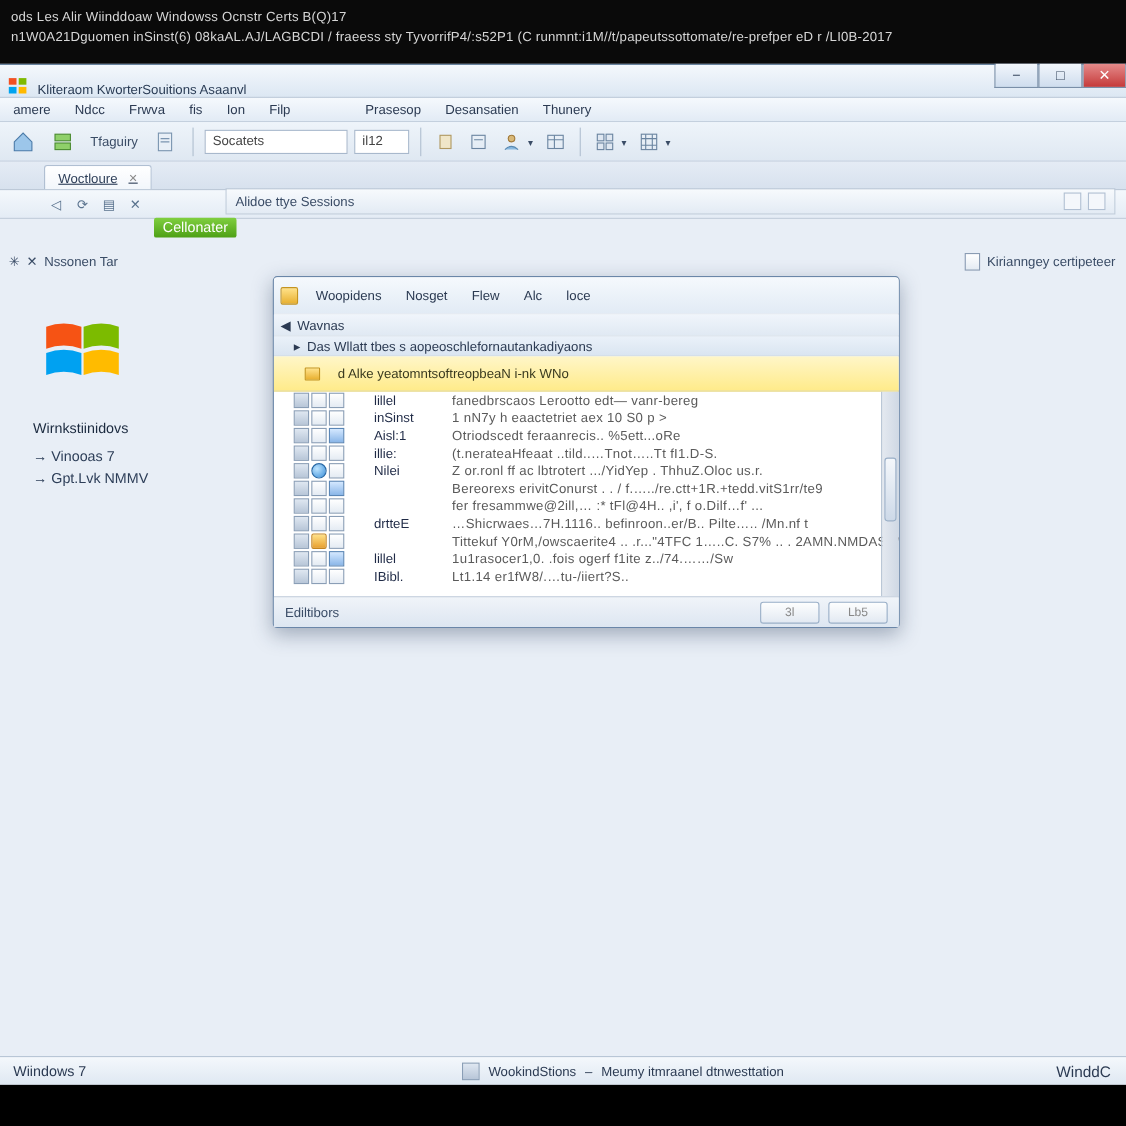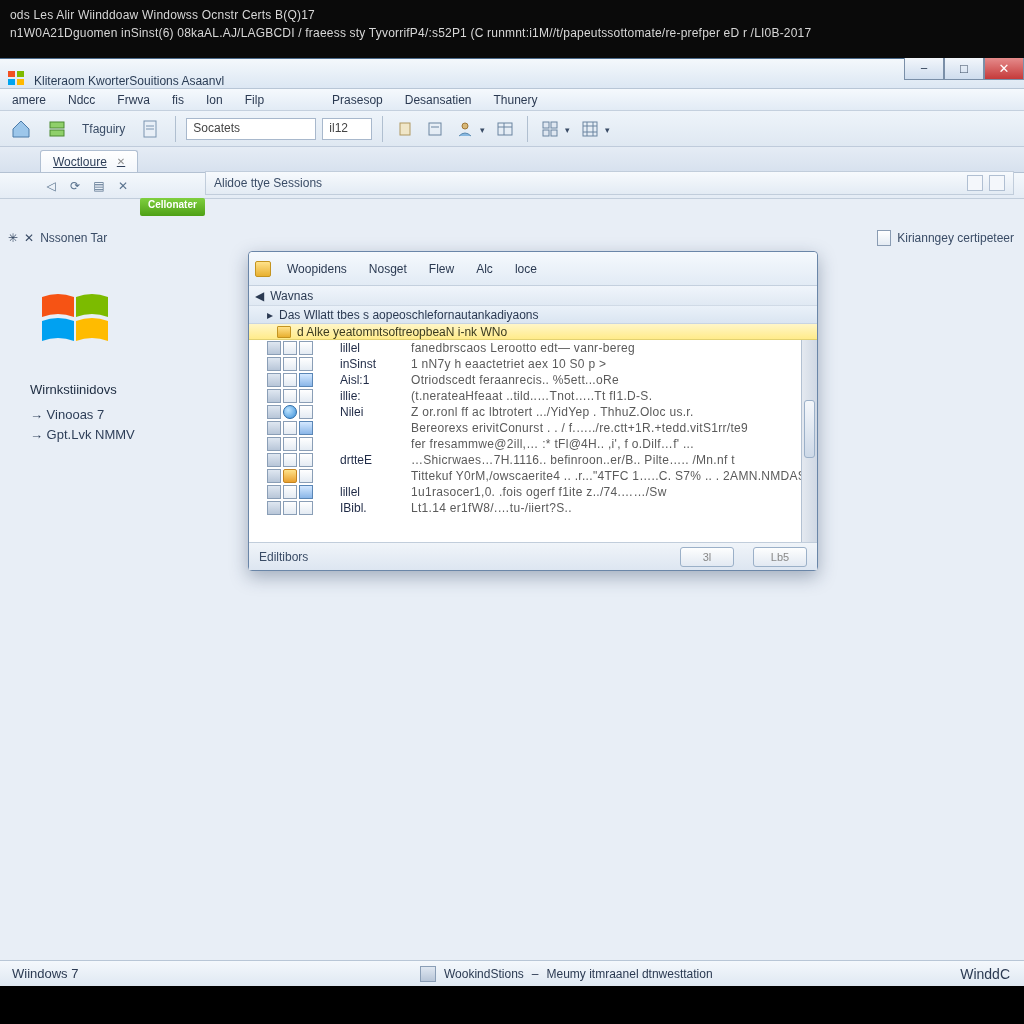--- a/index.html
+++ b/index.html
@@ -39,21 +39,21 @@
 
 
 .tabstrip { height:26px; background:linear-gradient(#e5ecf5,#d7e1ee); display:flex; align-items:flex-end; padding-left:40px; border-bottom:1px solid #b3c1d2; }
 .tab { height:22px; padding:3px 12px; margin-right:2px; background:linear-gradient(#fdfefe,#e7eef6); border:1px solid #b0bfd2; border-bottom:none; border-radius:3px 3px 0 0; color:#2d3e58; display:flex; align-items:center; gap:6px;text-decoration:underline; }
 .tab .x { color:#8a8a8a; font-size:10px; margin-left:4px; }
 .tab.active { background:linear-gradient(#ffffff,#f2f6fb); }
 
 
 .subbar { height:26px; background:linear-gradient(#f4f8fc,#e4ecf5); border-bottom:1px solid #c1cddb; display:flex; align-items:center; padding-left:40px; gap:2px; }
 .sub-icon { width:22px; height:22px; display:flex; align-items:center; justify-content:center; color:#5a738e; }
-.sub-chip { height:18px; padding:1px 8px; background:linear-gradient(#7fcf3f,#4ea016); color:#fff; border-radius:2px; font-weight:bold; font-size:10px; margin-left:4px;margin-top:43px; }
+.sub-chip { height:18px; padding:1px 8px; background:linear-gradient(#7fcf3f,#4ea016); color:#fff; border-radius:2px; font-weight:normal; font-size:13px; margin-left:4px;margin-top:43px; }
 
 
 .content-hdr { position:absolute; left:205px; right:10px; top:112px; height:24px; background:linear-gradient(#f7fafd,#e3ebf4); border:1px solid #c1cddb; display:flex; align-items:center; padding:0 8px; color:#3a4c66; justify-content:space-between; }
 .content-hdr .right-icons { display:flex; gap:6px; }
 .content-hdr .ri { width:16px; height:16px; border:1px solid #b0bfd2; background:#f4f7fb; }
 
 
 .nav-hdr { position:absolute; left:8px; top:168px; width:240px; height:22px; display:flex; align-items:center; gap:6px; color:#3a4c66; }
 
 
@@ -66,38 +66,38 @@
 .right-label { position:absolute; right:10px; top:168px; height:22px; display:flex; align-items:center; gap:6px; color:#3a4c66; }
 .right-label .doc-icon { width:14px; height:16px; border:1px solid #8a9cb3; background:linear-gradient(#fff,#e4ebf3); }
 
 
 .dialog { position:absolute; left:248px; top:192px; width:570px; height:320px; background:#fff; border:1px solid #6a86a8; border-radius:4px; box-shadow:0 6px 18px rgba(30,50,80,0.35); display:flex; flex-direction:column; }
 .dlg-menu { height:34px; background:linear-gradient(#f5f9fd,#e2ebf5); border-bottom:1px solid #c4d0de; border-radius:4px 4px 0 0; display:flex; align-items:center; padding:0 6px; gap:2px; color:#2b3a52; }
 .dlg-menu .dm { padding:2px 10px; }
 .dlg-menu .dmi { width:16px; height:16px; background:linear-gradient(#ffe28a,#e8b030); border:1px solid #c49420; border-radius:2px; margin-right:4px; }
 .dlg-bc { height:20px; background:linear-gradient(#f0f5fb,#e0e9f3); border-bottom:1px solid #d0dae6; display:flex; align-items:center; padding:0 6px; gap:6px; color:#2b3a52; font-size:11px; }
 .dlg-hdr { height:18px; background:linear-gradient(#eaf1f9,#dae5f1); border-bottom:1px solid #c8d4e2; display:flex; align-items:center; padding:0 18px; gap:6px; color:#2b3a52; font-size:11px; }
-.dlg-sel { height:16px; background:linear-gradient(#fff6c8,#ffeb8a); border-bottom:1px solid #e2d170; padding:0 28px; color:#3a3a1f; font-size:11px; display:flex; align-items:center; gap:6px;text-align:center; }
+.dlg-sel { height:32px; background:linear-gradient(#fff6c8,#ffeb8a); border-bottom:1px solid #e2d170; padding:0 28px; color:#3a3a1f; font-size:11px; display:flex; align-items:center; gap:16px;text-align:center; }
 .dlg-sel .folder-icon { width:14px; height:12px; background:linear-gradient(#ffe28a,#e8b030); border:1px solid #c49420; border-radius:1px; }
 .dlg-body { flex:1; overflow-y:auto; position:relative; }
 .dlg-scroll { position:absolute; right:0; top:0; bottom:0; width:16px; background:linear-gradient(90deg,#e4e9f0,#cfd8e4); border-left:1px solid #b3c1d2; }
 .dlg-scroll .thumb { position:absolute; left:2px; right:2px; top:60px; height:58px; background:linear-gradient(#f4f7fb,#cdd9e8); border:1px solid #9bb0c8; border-radius:3px; }
 .row { display:flex; align-items:center; height:16px; padding:0 6px 0 18px; gap:23px; color:#2a2a2a; font-size:11px; white-space:nowrap; overflow:hidden; }
 .row .lead-icons { display:flex; gap:2px; width:50px; flex:0 0 50px; }
 .li { width:14px; height:14px; }
 .li.grid { background:linear-gradient(#dfe7f1,#b8c6d8); border:1px solid #8a9eb6; }
 .li.page { background:linear-gradient(#ffffff,#e4ebf3); border:1px solid #8a9eb6; }
 .li.cube { background:linear-gradient(#d4e8ff,#8ab6e8); border:1px solid #5a86b6; }
 .li.world { background:radial-gradient(circle at 35% 35%, #bde4ff, #3a8ed8); border:1px solid #2a6aa6; border-radius:50%; }
 .li.shield { background:linear-gradient(#ffe28a,#e8a030); border:1px solid #c48420; border-radius:2px; }
 .row .fname { color:#1f2a46; min-width:48px; }
 .row .detail { color:#5a5a5a; letter-spacing:0.3px; }
 .dlg-foot { height:28px; background:linear-gradient(#f0f4f9,#dde6f1); border-top:1px solid #c1cddb; display:flex; align-items:center; padding:0 10px; justify-content:space-between; }
 .dlg-foot .lbl { color:#3a4c66; }
-.dlg-foot .btns { display:flex; gap:19px; }
+.dlg-foot .btns { display:flex; gap:8px; }
 .dlg-btn { width:54px; height:20px; background:linear-gradient(#fdfefe,#e2e9f2); border:1px solid #9bb0c8; border-radius:3px; color:#888; font-size:11px; display:flex; align-items:center; justify-content:center; }
 
 
 .statusbar { position:absolute; left:0; bottom:0; right:0; height:26px; background:linear-gradient(#f4f8fc,#dfe8f2); border-top:1px solid #b8c6d6; display:flex; align-items:center; color:#2b3a52; }
 .statusbar .os { width:420px; padding:0 12px; font-size:13px; }
 .statusbar .mid { flex:1; display:flex; align-items:center; gap:8px; }
 .statusbar .mi { width:16px; height:16px; background:linear-gradient(#dfe7f1,#b8c6d8); border:1px solid #8a9eb6; }
 .statusbar .right { padding:0 14px; font-size:14px; }
 
 

